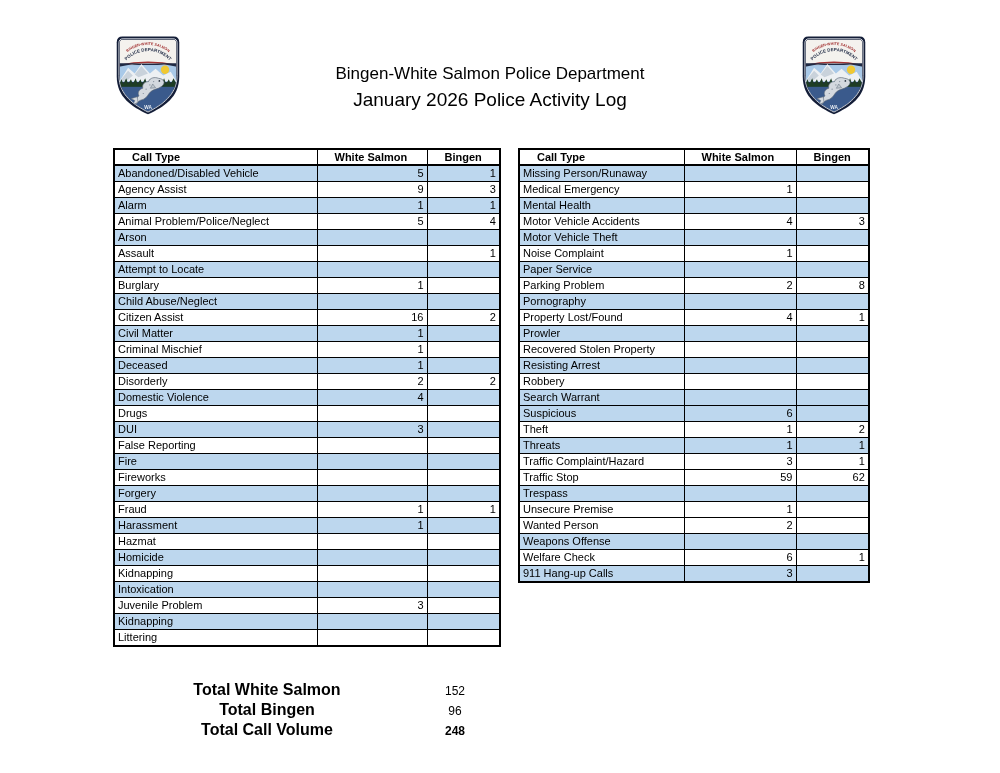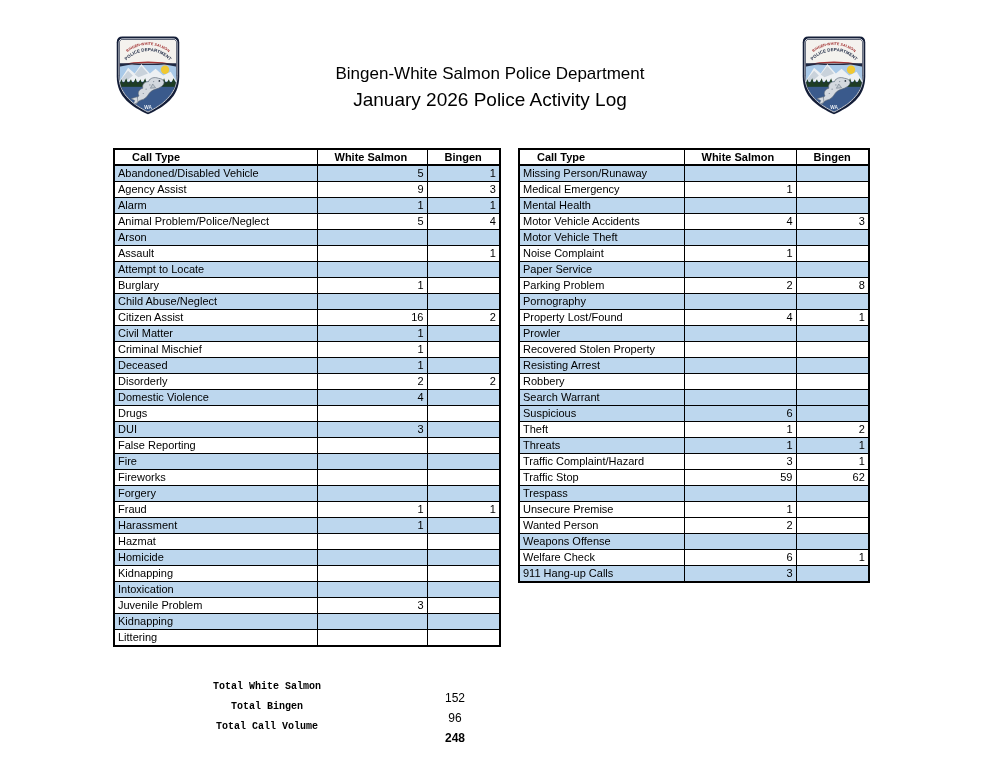--- a/index.html
+++ b/index.html
@@ -30,22 +30,22 @@
   .table-left col:nth-child(2){width:110px;}
   .table-left col:nth-child(3){width:67px;}
   .table-right{left:518px;top:148px;}
   .table-right col:nth-child(1){width:165px;}
   .table-right col:nth-child(2){width:112px;}
   .table-right col:nth-child(3){width:68px;}
 
   .totals{position:absolute;left:113px;top:679px;width:380px;}
   .total-row{position:relative;height:20px;}
   .total-label{position:absolute;left:154px;top:2px;transform:translateX(-50%);
-    font-size:10px;font-weight:bold;white-space:nowrap;font-family:Liberation Mono, monospace;}
-  .total-value{position:absolute;left:342px;top:12px;transform:translateX(-50%);
+    font-size:16px;font-weight:bold;white-space:nowrap;}
+  .total-value{position:absolute;left:342px;top:5px;transform:translateX(-50%);
     font-size:12px;white-space:nowrap;text-align:right;}
   .total-value.bold{font-weight:bold;}
 </style>
 </head>
 <body>
 
 <svg width="0" height="0" style="position:absolute" aria-hidden="true">
   <defs>
     <clipPath id="badge-clip">
       <path d="M38,82 C24,75 8,65 8,44 L8,10 Q8,6 12,6 L64,6 Q68,6 68,10 L68,44 C68,65 52,75 38,82 Z"></path>

